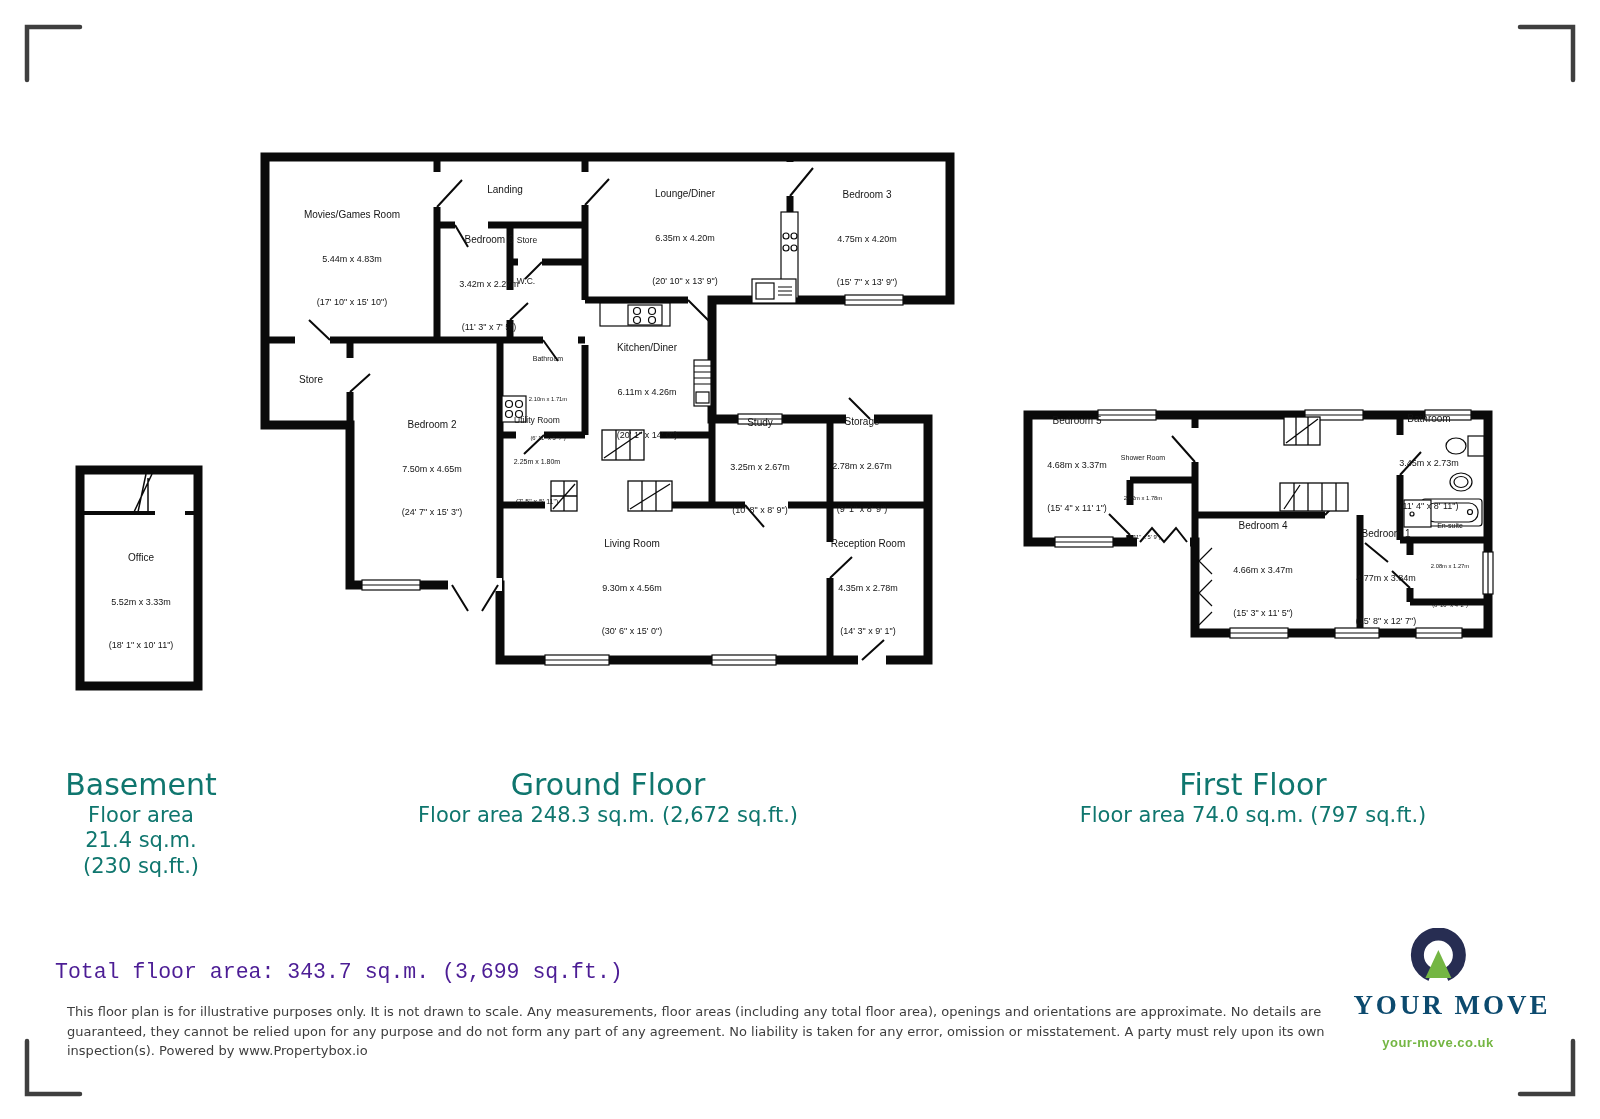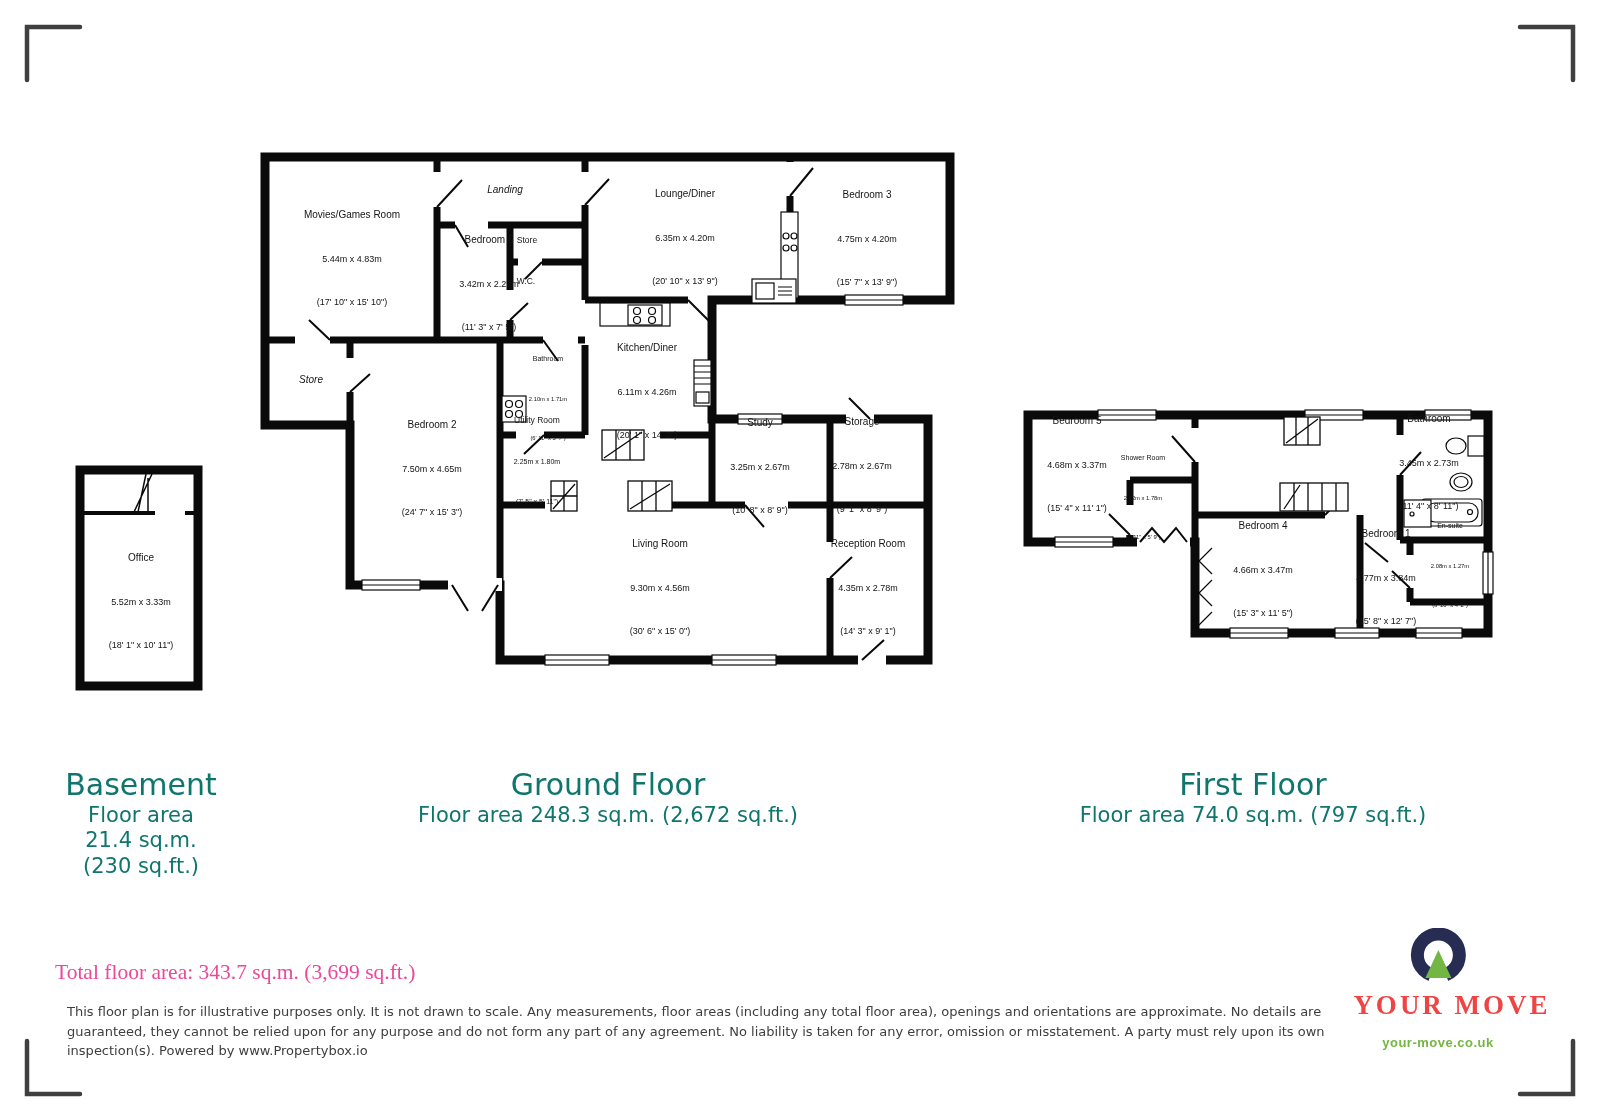--- a/index.html
+++ b/index.html
@@ -3,36 +3,36 @@
 <meta charset="utf-8">
 <style>
   html,body{margin:0;padding:0;background:#fff;}
   .canvas{position:relative;width:1600px;height:1119px;background:#fff;overflow:hidden;
           font-family:"Liberation Sans",sans-serif;}
   .plan-svg{position:absolute;left:0;top:0;}
   .rlabel{position:absolute;transform:translate(-50%,-50%);text-align:center;color:#141414;
           line-height:1.25;white-space:nowrap;}
   .rname{font-size:10px;}
   .rdims{font-size:9px;margin-top:32px;}
-  .tag .rname{font-size:10px;font-style:italic;}
+  .tag .rname{font-size:10px;}
   .sm .rname{font-size:8.5px;}
   .sm .rdims{font-size:7px;}
   .xs .rname{font-size:7px;}
   .xs .rdims{font-size:5.8px;}
   .caption{position:absolute;transform:translateX(-50%);text-align:center;color:#0f766e;
            font-family:"DejaVu Sans",sans-serif;margin-top:41px;}
   .ftitle{font-size:30px;line-height:1.15;}
   .farea{font-size:21px;line-height:1.22;}
-  .total{position:absolute;left:55px;top:960px;font-family:Liberation Serif, serif;
-         font-size:21.5px;color:#ec4899;}
+  .total{position:absolute;left:55px;top:960px;font-family:Liberation Mono, monospace;
+         font-size:21.5px;color:#4c1d95;}
   .disclaimer{position:absolute;left:55px;top:1002px;width:1272px;
               font-family:"DejaVu Sans",sans-serif;font-size:13px;line-height:1.5;color:#3e3e3e;margin-left:12px;}
   .logo{position:absolute;left:1438px;top:928px;transform:translateX(-50%);text-align:center;}
   .brand{font-family:"Liberation Serif",serif;font-weight:600;font-size:27px;letter-spacing:3px;
-         color:#ef4444;white-space:nowrap;margin-left:28px;}
+         color:#0c4a6e;white-space:nowrap;margin-left:28px;}
   .site{font-family:"Liberation Sans",sans-serif;font-weight:bold;font-size:13px;color:#74b643;
         margin-top:14px;letter-spacing:.5px;}
 </style>
 </head>
 <body>
 
 <div class="canvas">
 
 <svg class="plan-svg" width="1600" height="1119" viewBox="0 0 1600 1119">
 
@@ -267,21 +267,21 @@
   <div class="rlabel" style="left:760px;top:466px">
     <div class="rname">Study</div>
     <div class="rdims">3.25m x 2.67m</div>
     <div class="rdims">(10' 8" x 8' 9")</div>
   </div>
   <div class="rlabel" style="left:862px;top:465px">
     <div class="rname">Storage</div>
     <div class="rdims">2.78m x 2.67m</div>
     <div class="rdims">(9' 1" x 8' 9")</div>
   </div>
-  <div class="rlabel" style="left:660px;top:587px">
+  <div class="rlabel" style="left:632px;top:587px">
     <div class="rname">Living Room</div>
     <div class="rdims">9.30m x 4.56m</div>
     <div class="rdims">(30' 6" x 15' 0")</div>
   </div>
   <div class="rlabel" style="left:868px;top:587px">
     <div class="rname">Reception Room</div>
     <div class="rdims">4.35m x 2.78m</div>
     <div class="rdims">(14' 3" x 9' 1")</div>
   </div>
 

